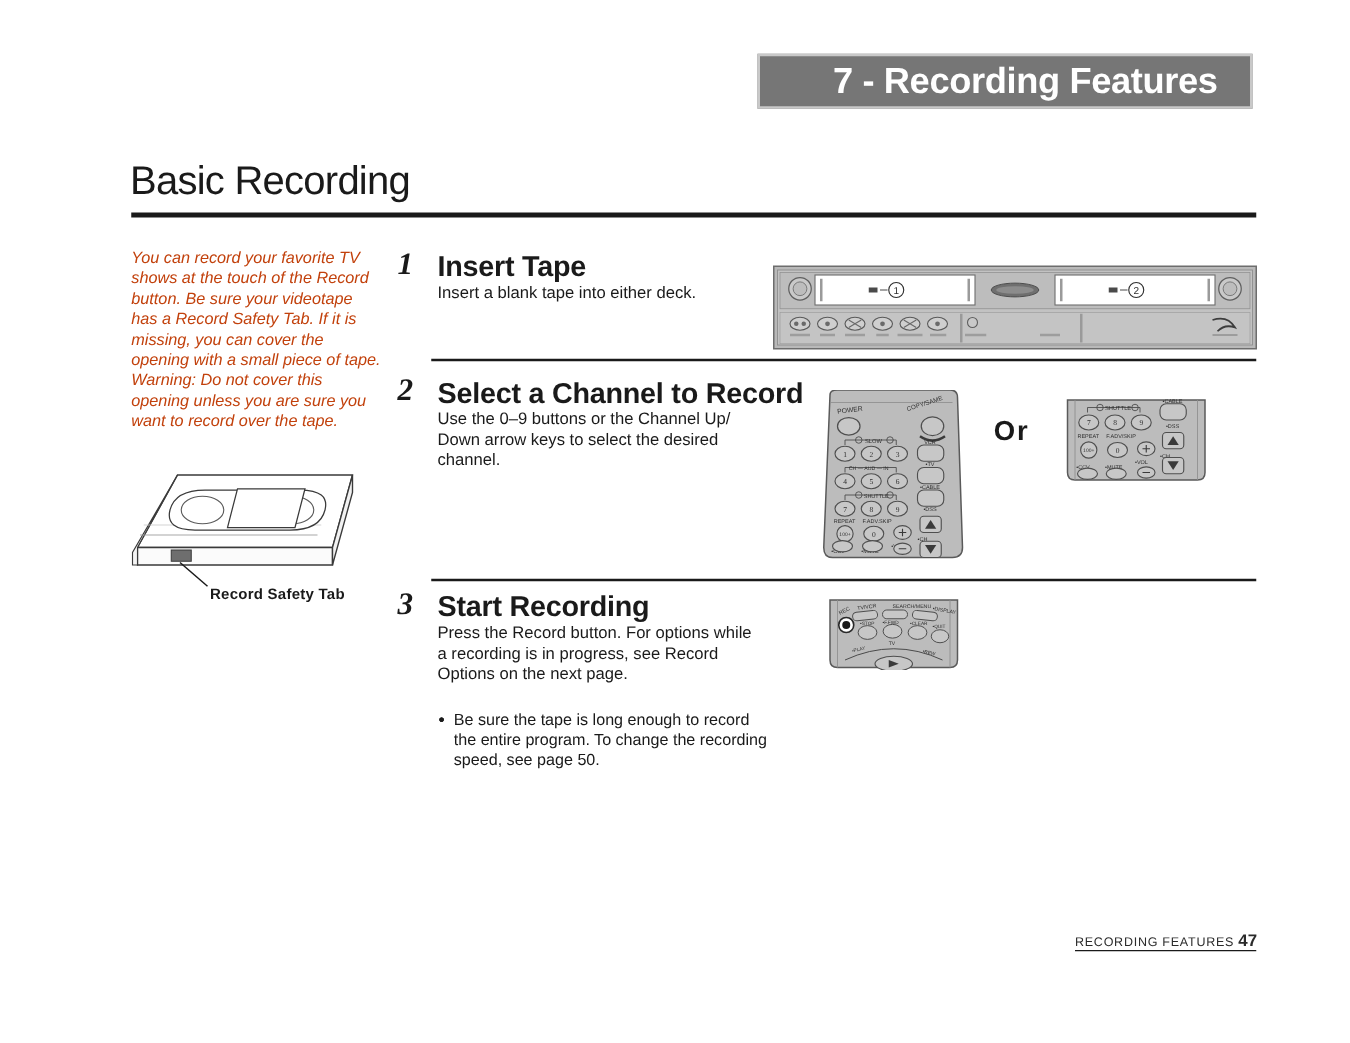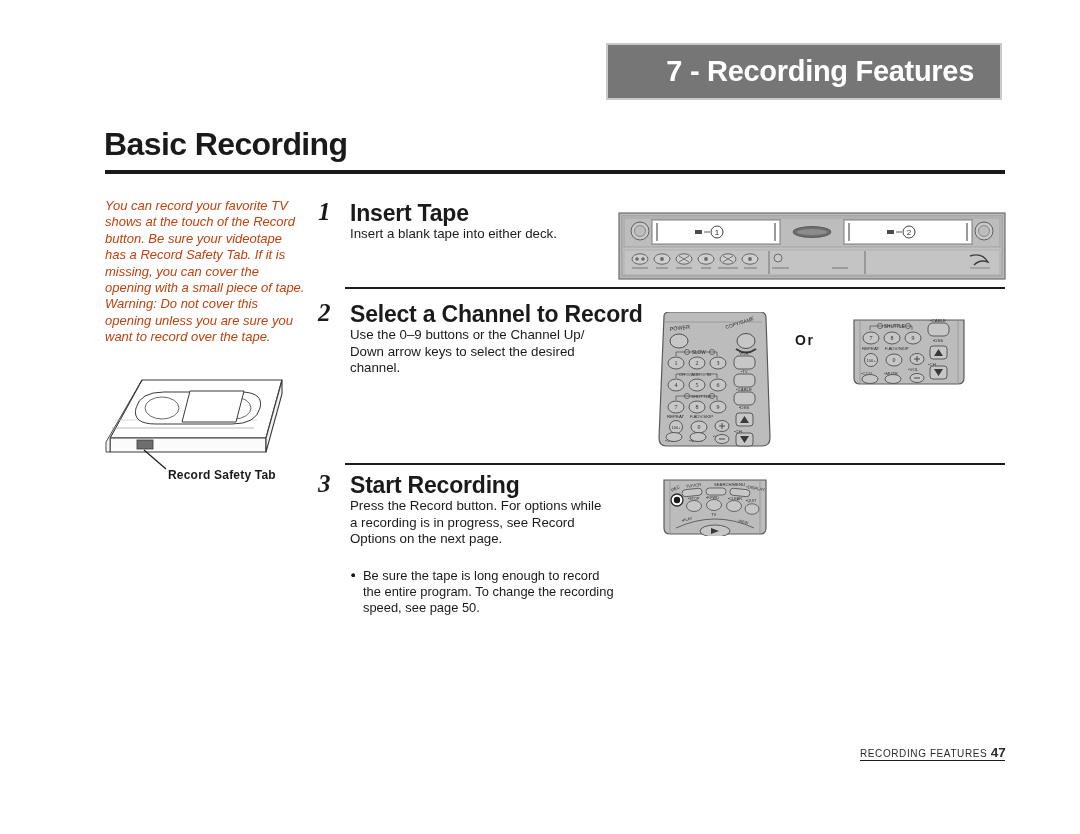--- a/index.html
+++ b/index.html
@@ -9,38 +9,38 @@
     background:#ffffff;
     font-family:"Liberation Sans", sans-serif;
     color:#1a1a1a;
     position:relative;
     overflow:hidden;
   }
 
   
   .chapter-banner{
     position:absolute; left:606px; top:43px;
-    width:396px; height:57px;
+    width:396px; height:44px;
     background:#767676;
     border:2px solid #c9c9c9;
     display:flex; align-items:center; justify-content:flex-end;
     padding-right:26px;
   }
   .chapter-banner-text{
     color:#ffffff;
     font-size:29px;
     font-weight:bold;
     letter-spacing:-0.3px;
     white-space:nowrap;
   }
 
   
   .page-title{
     position:absolute; left:104px; top:126px;
-    font-size:32px; font-weight:bold; letter-spacing:-0.6px;
+    font-size:32px; font-weight:normal; letter-spacing:-0.6px;
   }
   .title-rule{
     position:absolute; left:105px; top:170px;
     width:900px; height:4px; background:#1a1a1a;
   }
 
   
   .intro-text{
     position:absolute; left:105px; top:198px;
     width:200px;
@@ -86,21 +86,21 @@
     font-size:12.9px; line-height:16.1px;
     margin-bottom:0px;
   }
   .note-item .dot{
     position:absolute; left:1px; top:0;
   }
 
   
   .or-text{
     position:absolute; left:795px; top:332px;
-    font-size:14px; font-weight:bold; letter-spacing:1.5px;text-align:right;
+    font-size:22px; font-weight:bold; letter-spacing:1.5px;text-align:right;
   }
 
   
   .fig-vcr{ position:absolute; left:618px; top:212px; width:388px; height:68px; }
   .fig-remote-main{ position:absolute; left:654px; top:312px; width:122px; height:136px; }
   .fig-remote-small{ position:absolute; left:850px; top:318px; width:118px; height:68px; }
   .fig-remote-rec{ position:absolute; left:658px; top:478px; width:114px; height:58px; }
 
   
   .footer{

